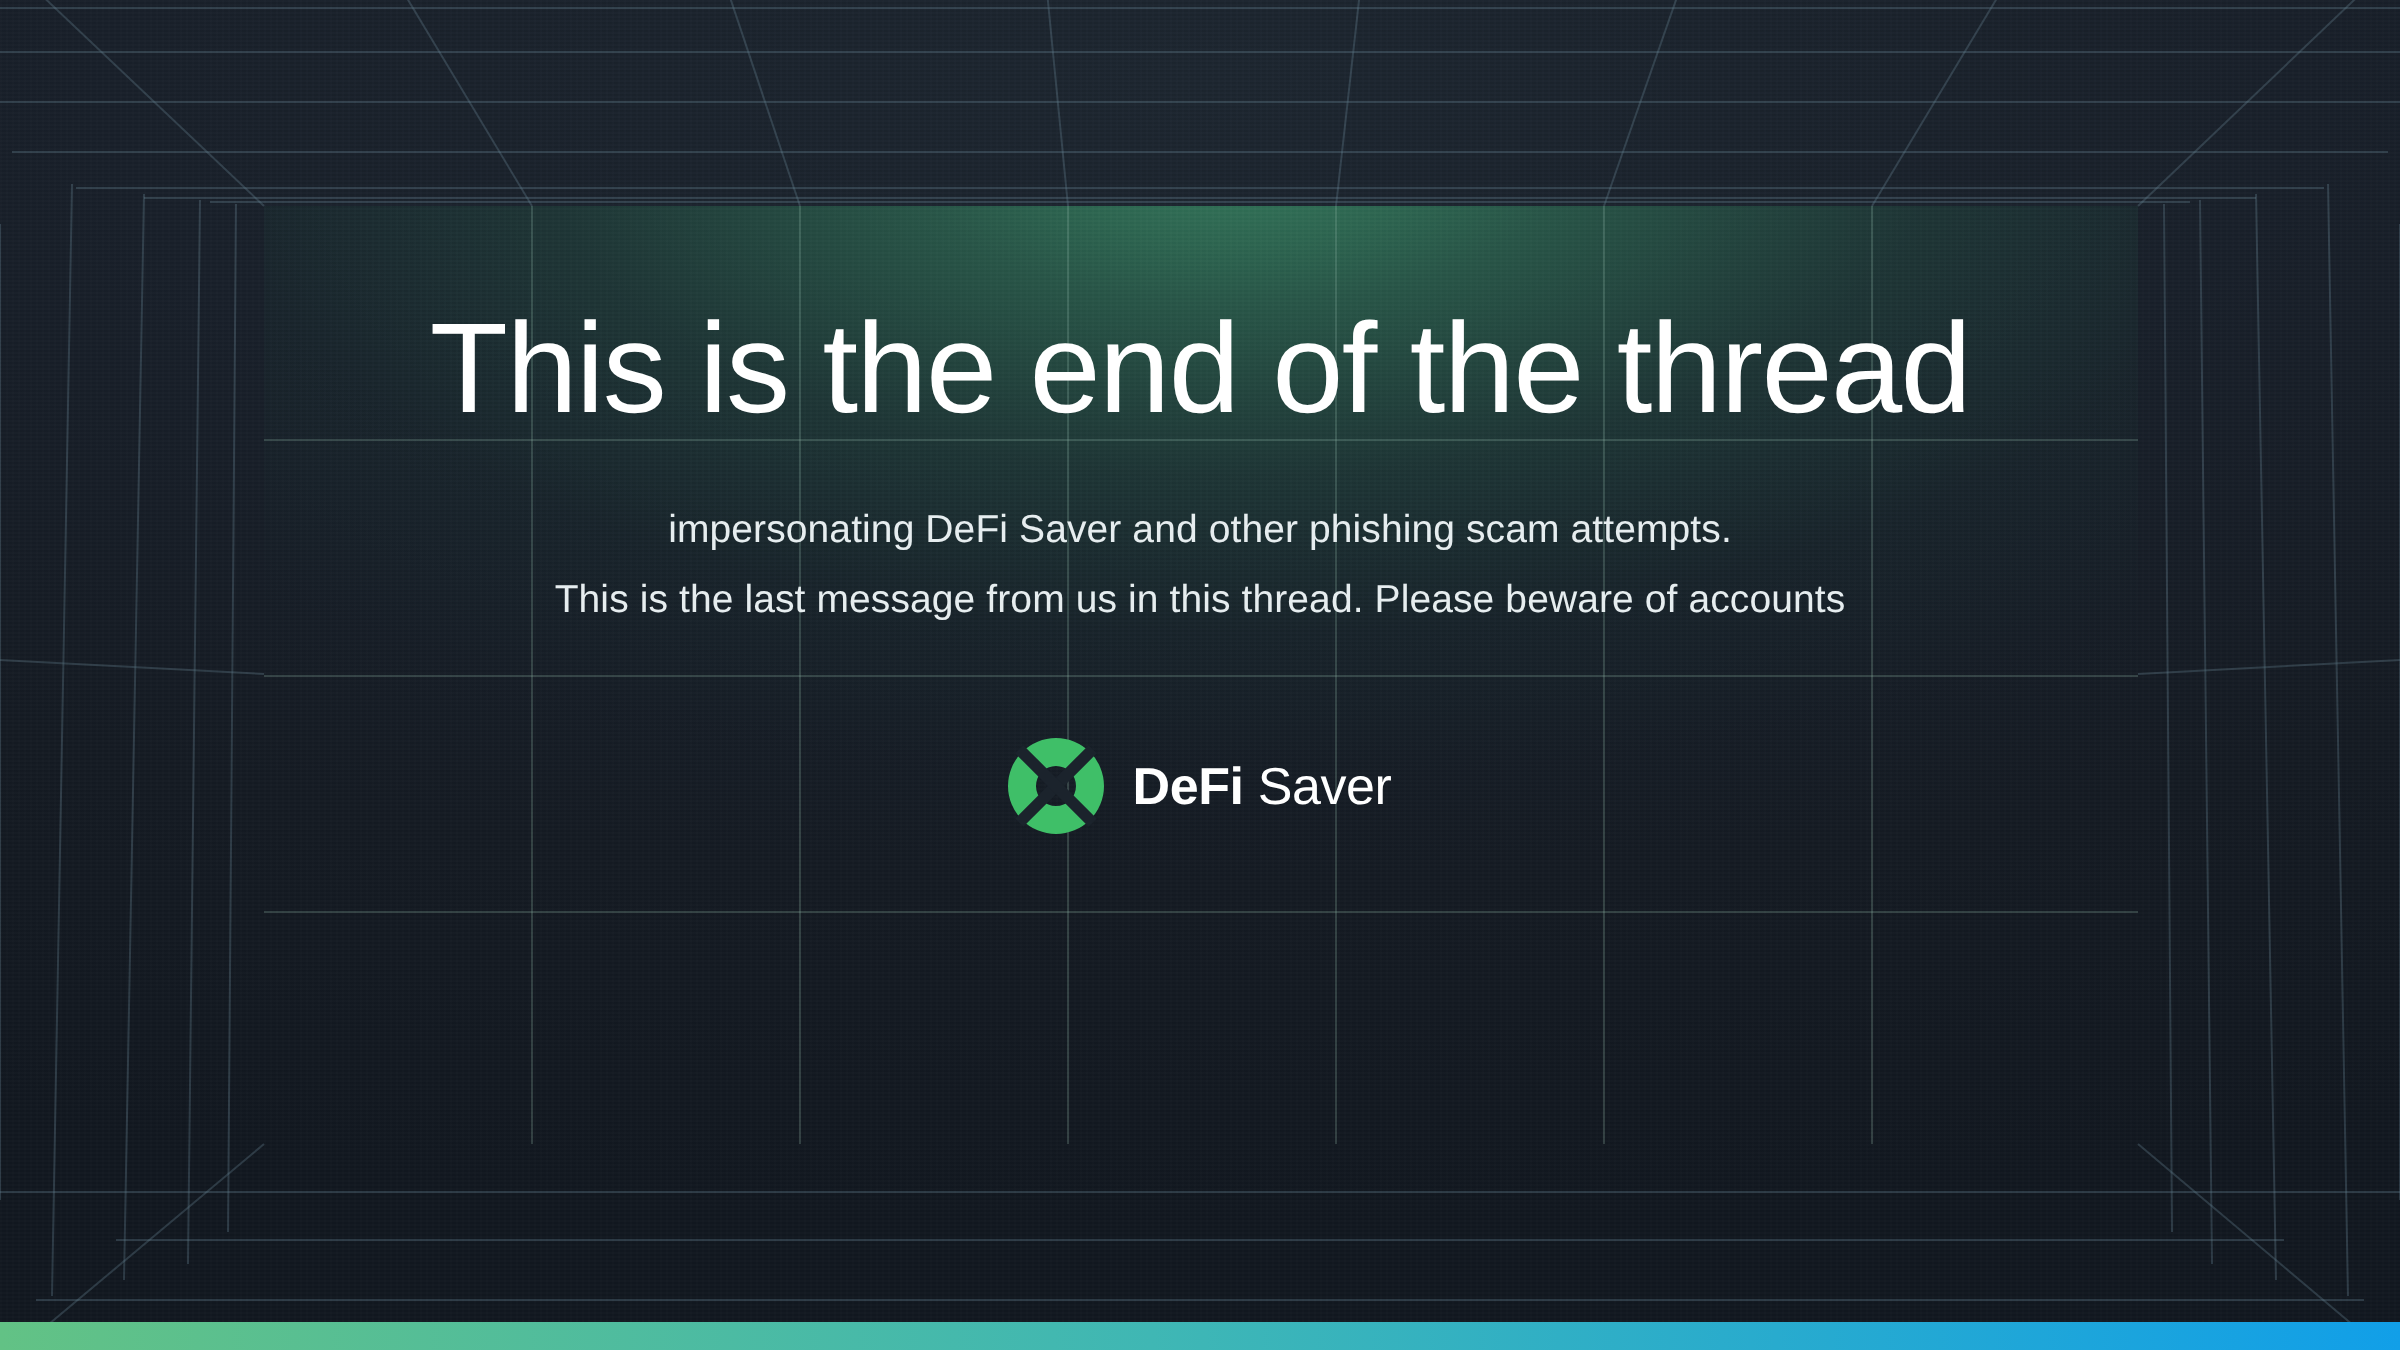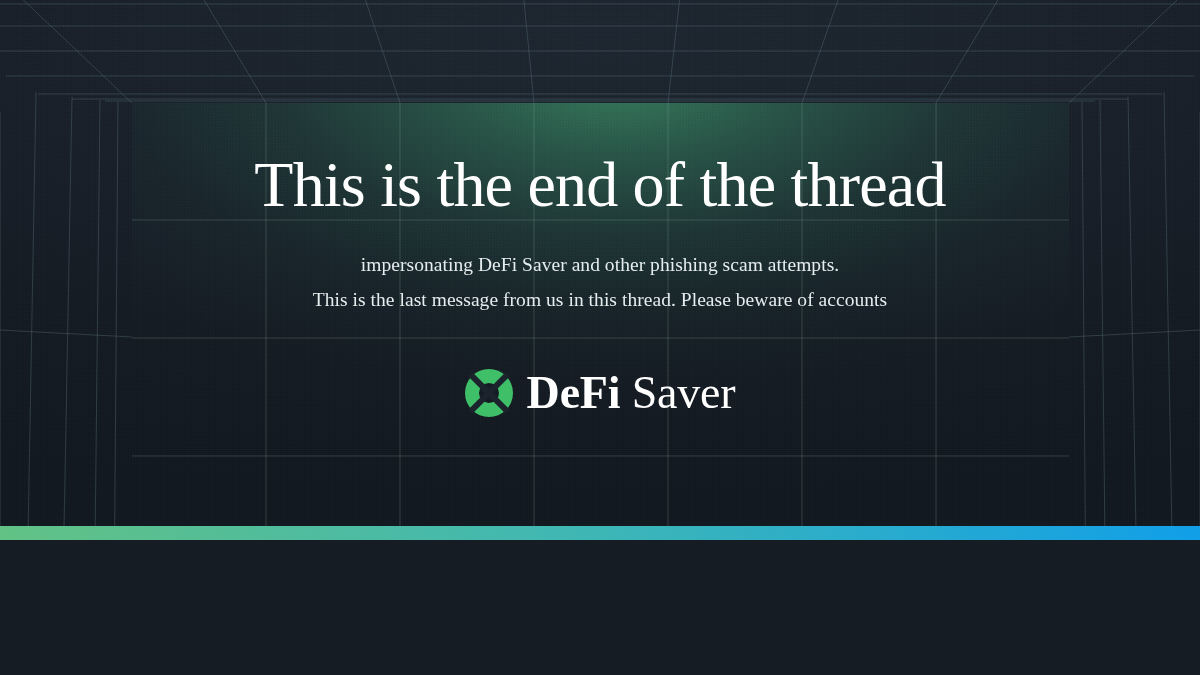--- a/index.html
+++ b/index.html
@@ -7,24 +7,23 @@
 
   html, body {
     width:1200px; height:675px;
     background:#161c24;
     font-family:"Liberation Sans", sans-serif;
     overflow:hidden;
   }
 
   #stage {
     position:relative;
-    width:1200px; height:540px;
+    width:1200px; height:675px;
     background:#181f28;
     overflow:hidden;
-    font-family:Liberation Serif, serif;
   }
 
   
 
   .room { position:absolute; inset:0; }
 
   
   .room-base {
     position:absolute; inset:0;
     background:
@@ -97,21 +96,21 @@
   .logo-lockup {
     margin-top:52px;
     display:flex;
     align-items:center;
     gap:14px;
   }
 
   .logo-mark { width:48px; height:48px; display:block; }
 
   .logo-word {
-    font-size:46px;
+    font-size:26px;
     line-height:1;
     color:#ffffff;
     letter-spacing:-0.2px;
     white-space:nowrap;
   }
   .logo-word .wm-bold { font-weight:700; }
   .logo-word .wm-light { font-weight:400; }
 
   
   .bottom-bar {

